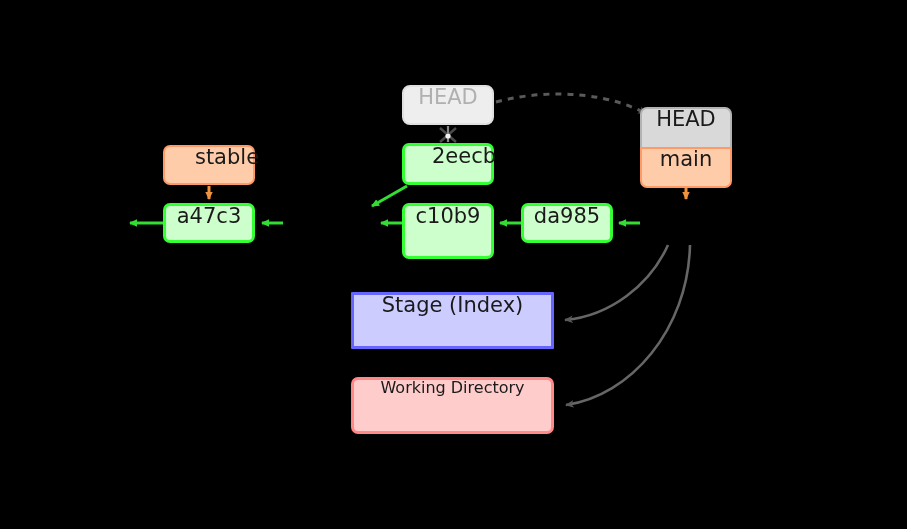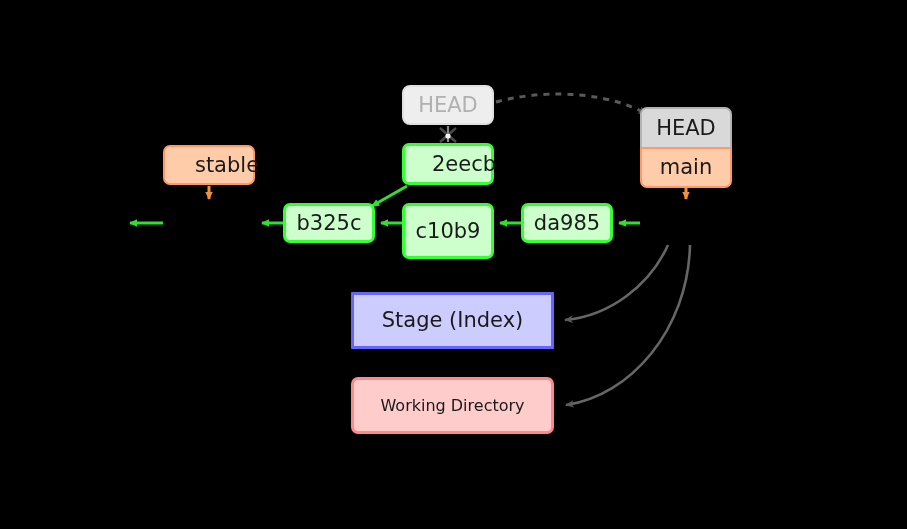--- a/index.html
+++ b/index.html
@@ -26,21 +26,20 @@
     left: 0;
     top: 0;
     width: 907px;
     height: 529px;
     pointer-events: none;
   }
   .node {
     position: absolute;
     box-sizing: border-box;
     display: flex;
-    align-items: center;
     justify-content: center;
     text-align: center;
     line-height: 1;
     white-space: nowrap;
   }
   
   .commit {
     background: #ccffcc;
     border: 3px solid #33ff33;
     border-radius: 7px;
@@ -157,22 +156,22 @@
     <span>stable</span>
   </div>
 
   <div class="node headlabel" style="left:640px; top:107px; width:92px; height:40px;">
     <span>HEAD</span>
   </div>
   <div class="node branch attached" style="left:640px; top:147px; width:92px; height:41px;">
     <span>main</span>
   </div>
 
-  <div class="node commit" style="left:283px; top:203px; width:92px; height:40px;">
-    <span>b325c</span>
+  <div class="node commit" style="left:163px; top:203px; width:92px; height:40px;">
+    <span>a47c3</span>
   </div>
   <div class="node commit" style="left:402px; top:203px; width:92px; height:56px;">
     <span>c10b9</span>
   </div>
   <div class="node commit" style="left:521px; top:203px; width:92px; height:40px;">
     <span>da985</span>
   </div>
 
   <div class="node stagebox" style="left:351px; top:292px; width:203px; height:57px;">
     <span>Stage (Index)</span>

